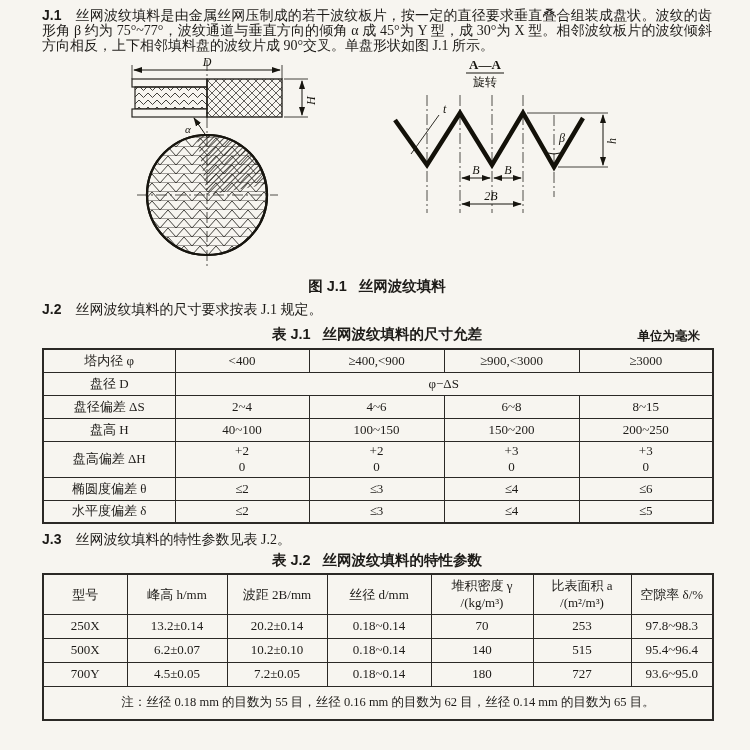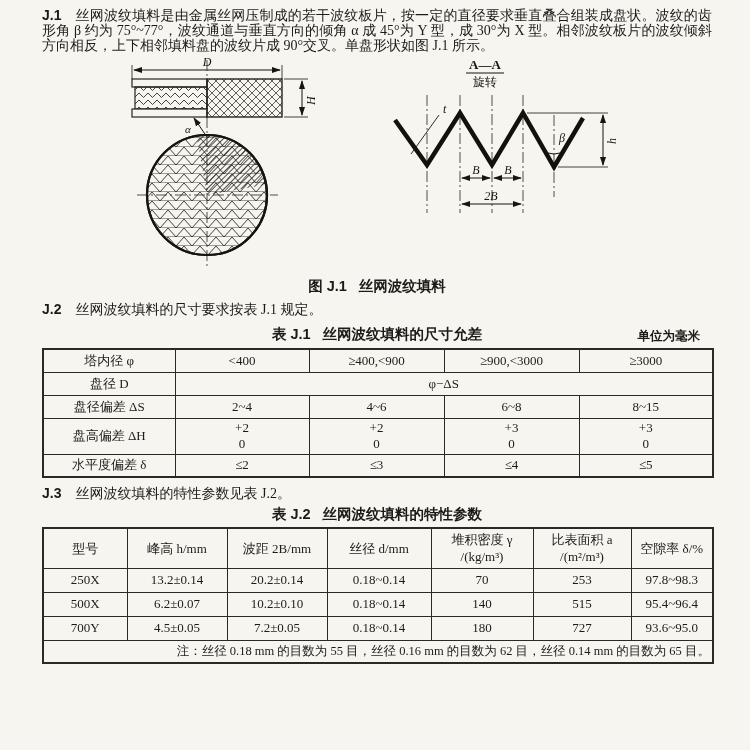--- a/index.html
+++ b/index.html
@@ -32,21 +32,21 @@
           font-size:13px; background:transparent; }
   .t1 td, .t1 th, .t2 td, .t2 th {
     border:1.2px solid #2b2926; text-align:center; vertical-align:middle;
     font-weight:normal; padding:1px 2px; height:23px;
   }
   table { border:2px solid #2b2926; }
   .t1 tr.dh td, .t1 tr.dh th { height:36px; }
   .dh .two { line-height:16px; }
   .t2 th { height:40px; line-height:17px; }
   .t2 td { height:24px; }
-  .t2 .note-cell { text-align:right; padding-left:22px; font-size:12.5px; height:23px; }
+  .t2 .note-cell { text-align:center; padding-left:22px; font-size:12.5px; height:34px; }
   .mt8{margin-top:8px;} .mt4{margin-top:4px;}
 </style>
 </head>
 <body>
 
 <div class="page">
 
   <p class="para"><span class="pnum">J.1</span><span>丝网波纹填料是由金属丝网压制成的若干波纹板片，按一定的直径要求垂直叠合组装成盘状。波纹的齿形角 β 约为 75°~77°，波纹通道与垂直方向的倾角 α 成 45°为 Y 型，成 30°为 X 型。相邻波纹板片的波纹倾斜方向相反，上下相邻填料盘的波纹片成 90°交叉。单盘形状如图 J.1 所示。</span></p>
 
   <div class="figrow">
@@ -189,40 +189,54 @@
       <th>盘径 D</th>
       <td colspan="4">φ−ΔS</td>
     </tr>
     <tr>
       <th>盘径偏差 ΔS</th>
       <td>2~4</td>
       <td>4~6</td>
       <td>6~8</td>
       <td>8~15</td>
     </tr>
+    <tr>
+      <th>盘高 H</th>
+      <td>40~100</td>
+      <td>100~150</td>
+      <td>150~200</td>
+      <td>200~250</td>
+    </tr>
     <tr class="dh">
       <th>盘高偏差 ΔH</th>
       <td>
             <div class="two">+2</div>
             <div class="two">0</div>
           </td>
       <td>
             <div class="two">+2</div>
             <div class="two">0</div>
           </td>
       <td>
             <div class="two">+3</div>
             <div class="two">0</div>
           </td>
       <td>
             <div class="two">+3</div>
             <div class="two">0</div>
           </td>
     </tr>
     <tr>
+      <th>椭圆度偏差 θ</th>
+      <td>≤2</td>
+      <td>≤3</td>
+      <td>≤4</td>
+      <td>≤6</td>
+    </tr>
+    <tr>
       <th>水平度偏差 δ</th>
       <td>≤2</td>
       <td>≤3</td>
       <td>≤4</td>
       <td>≤5</td>
     </tr>
   </tbody>
     </table>
 
   <p class="para mt8"><span class="pnum">J.3</span><span>丝网波纹填料的特性参数见表 J.2。</span></p>

